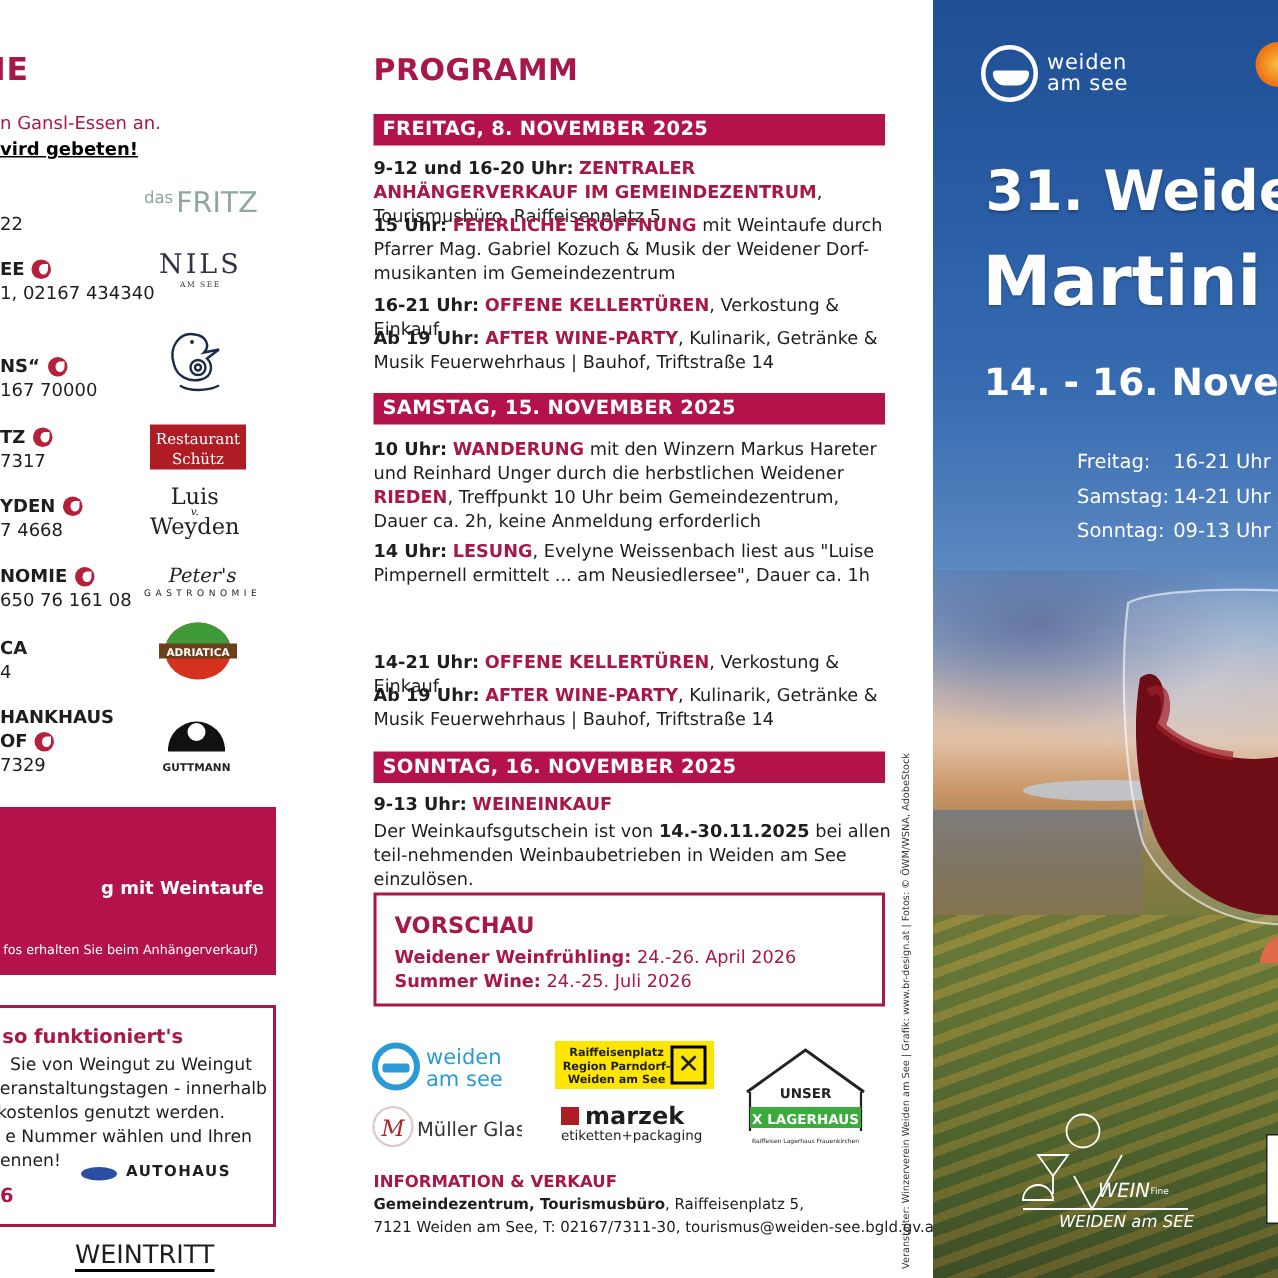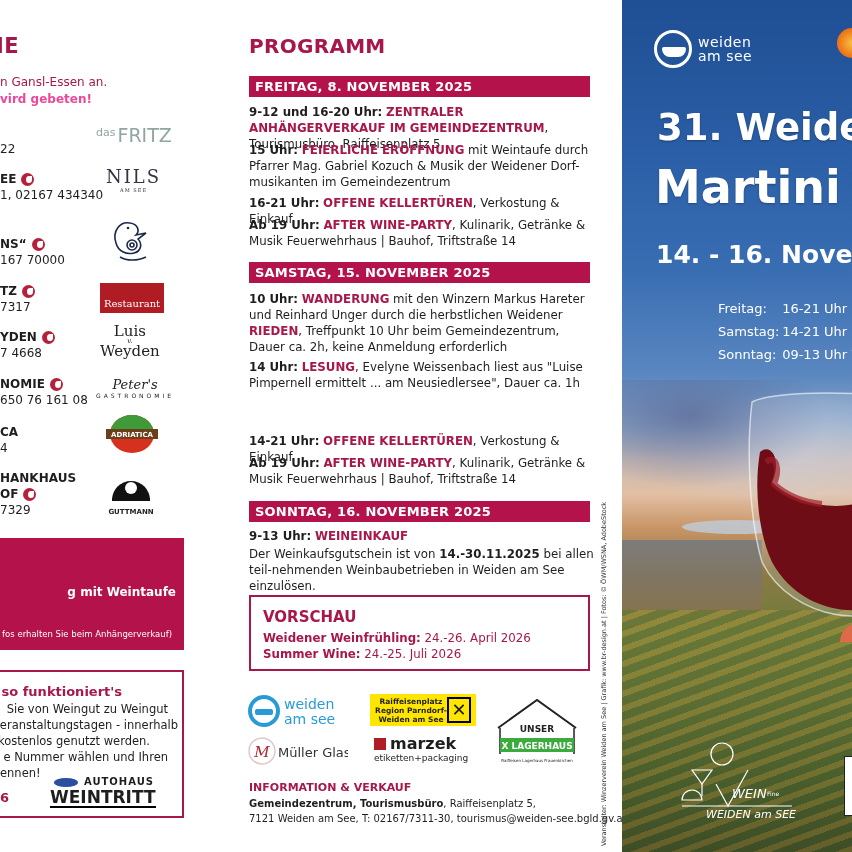--- a/index.html
+++ b/index.html
@@ -3,54 +3,54 @@
 <meta charset="utf-8">
 <style>
   * { box-sizing: border-box; margin: 0; padding: 0; }
   html, body { width: 852px; height: 852px; overflow: hidden; background: #ffffff; }
   body { position: relative; font-family: "DejaVu Sans", sans-serif; color: #1e1e1e; }
 
   
   #left { position: absolute; left: 0; top: 0; width: 200px; height: 852px; overflow: hidden; }
   #left .title { position: absolute; left: -4px; top: 34px; font-size: 21px; font-weight: bold; color: #a8174a; letter-spacing: 0.5px; }
   #left .intro1 { position: absolute; left: 0; top: 75px; font-size: 12px; color: #a8174a; white-space: nowrap; }
-  #left .intro2 { position: absolute; left: 0; top: 92px; font-size: 12px; color: #ec4899; font-weight: bold; white-space: nowrap; }
+  #left .intro2 { position: absolute; left: 0; top: 92px; font-size: 12px; color: #000000; font-weight: bold; white-space: nowrap; text-decoration: underline; }
 
   .rest { position: absolute; left: 0; font-size: 12px; white-space: nowrap; color: #1e1e1e; }
   .rest .nm { font-weight: bold; display: flex; align-items: center; gap: 5px; height: 16px; }
   .rest .ph { height: 16px; line-height: 16px; }
   .pin { width: 13px; height: 13px; border-radius: 50%; background: #b5213a; position: relative; display: inline-block; }
   .pin::after { content: ""; position: absolute; left: 5px; top: 3px; width: 6px; height: 7px; border-radius: 50% 0 50% 50%; background: #ffffff; }
 
   .logo { position: absolute; text-align: center; }
   .logo-fritz { left: 96px; top: 124px; font-size: 19px; color: #8fa6a1; white-space: nowrap; }
   .logo-fritz small { font-size: 11px; vertical-align: 6px; margin-right: 2px; }
   .logo-nils { left: 106px; top: 166px; font-family: "DejaVu Serif", serif; font-size: 18px; letter-spacing: 2px; color: #334; }
   .logo-nils small { display: block; font-size: 5px; letter-spacing: 1px; }
   .logo-duck { left: 106px; top: 213px; width: 52px; height: 52px; }
-  .logo-schuetz { left: 100px; top: 283px; width: 64px; height: 30px; background: #b01c24; color: #fff; font-family: "DejaVu Serif", serif; font-size: 10px; line-height: 13px; padding-top: 14px; }
+  .logo-schuetz { left: 100px; top: 283px; width: 64px; height: 30px; background: #b01c24; color: #fff; font-family: "DejaVu Serif", serif; font-size: 10px; line-height: 13px; padding-top: 4px; }
   .logo-weyden { left: 100px; top: 324px; font-family: "DejaVu Serif", serif; font-size: 15px; line-height: 14px; color: #222; }
   .logo-weyden i { font-size: 7px; display: block; line-height: 6px; }
   .logo-peters { left: 96px; top: 377px; font-family: "DejaVu Serif", serif; font-style: italic; font-size: 13px; color: #222; }
   .logo-peters small { font-style: normal; display: block; font-size: 6px; letter-spacing: 3px; font-family: "DejaVu Sans", sans-serif; }
   .logo-adriatica { left: 102px; top: 414px; width: 60px; height: 40px; }
   .logo-guttmann { left: 106px; top: 466px; width: 50px; height: 52px; }
 
   #left .promo { position: absolute; left: 0; top: 538px; width: 184px; height: 112px; background: #b3124a; color: #fff; }
   #left .promo .l1 { position: absolute; right: 8px; top: 47px; font-size: 12px; font-weight: bold; white-space: nowrap; }
   #left .promo .l2 { position: absolute; right: 12px; top: 91px; font-size: 8.5px; white-space: nowrap; }
 
   #left .howto { position: absolute; left: -2px; top: 670px; width: 186px; height: 148px; border: 2px solid #a8174a; }
   #left .howto .h { position: absolute; right: 60px; top: 12px; font-size: 13px; font-weight: bold; color: #a8174a; white-space: nowrap; }
   #left .howto .ln { position: absolute; right: 10px; font-size: 11.5px; white-space: nowrap; color: #1e1e1e; }
   #left .howto .ln.left { right: auto; left: 0; }
   #left .howto .num { position: absolute; left: 0; top: 118px; font-size: 13px; font-weight: bold; color: #a8174a; }
   .autohaus { position: absolute; left: 50px; top: 776px; width: 120px; height: 32px; }
   .autohaus .a { font-size: 10px; font-weight: bold; letter-spacing: 1px; margin-left: 34px; line-height: 12px; }
-  .autohaus .w { font-size: 17px; font-weight: bold; letter-spacing: 0px; line-height: 18px; border-bottom: 2px solid #000; display: inline-block; }
+  .autohaus .w { font-size: 17px; font-weight: normal; letter-spacing: 0px; line-height: 18px; border-bottom: 2px solid #000; display: inline-block; margin-top: 40px; }
   .autohaus .ford { position: absolute; left: 4px; top: 2px; width: 24px; height: 9px; border-radius: 50%; background: #2a4fa0; }
 
   
   #mid { position: absolute; left: 248px; top: 0; width: 344px; height: 852px; }
   #mid .title { position: absolute; left: 1px; top: 34px; font-size: 20px; font-weight: bold; color: #a8174a; letter-spacing: 0.3px; }
   .dayhdr { position: absolute; left: 1px; width: 341px; height: 21px; background: #b3124a; color: #fff; font-size: 13px; font-weight: bold; line-height: 21px; padding-left: 6px; letter-spacing: 0.2px; }
   .entry { position: absolute; left: 1px; width: 345px; font-size: 11.8px; line-height: 16px; color: #1e1e1e; }
   .entry b { font-weight: bold; }
   .entry .hl { color: #a8174a; }
   .vorschau { position: absolute; left: 1px; top: 595px; width: 341px; height: 76px; border: 2px solid #a8174a; }

